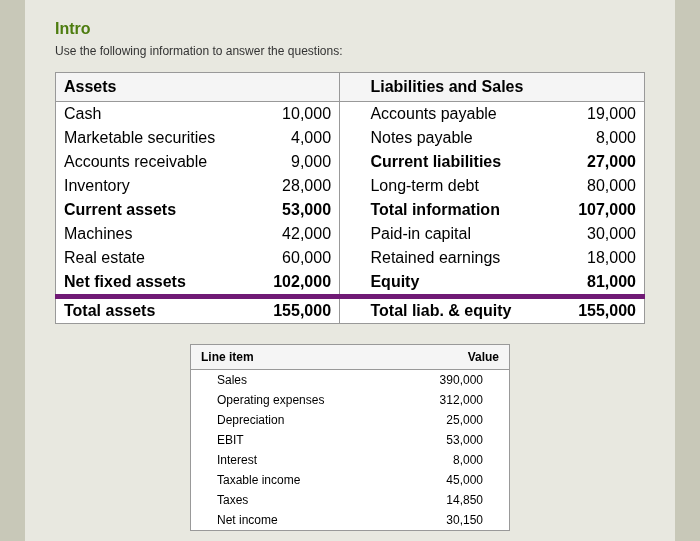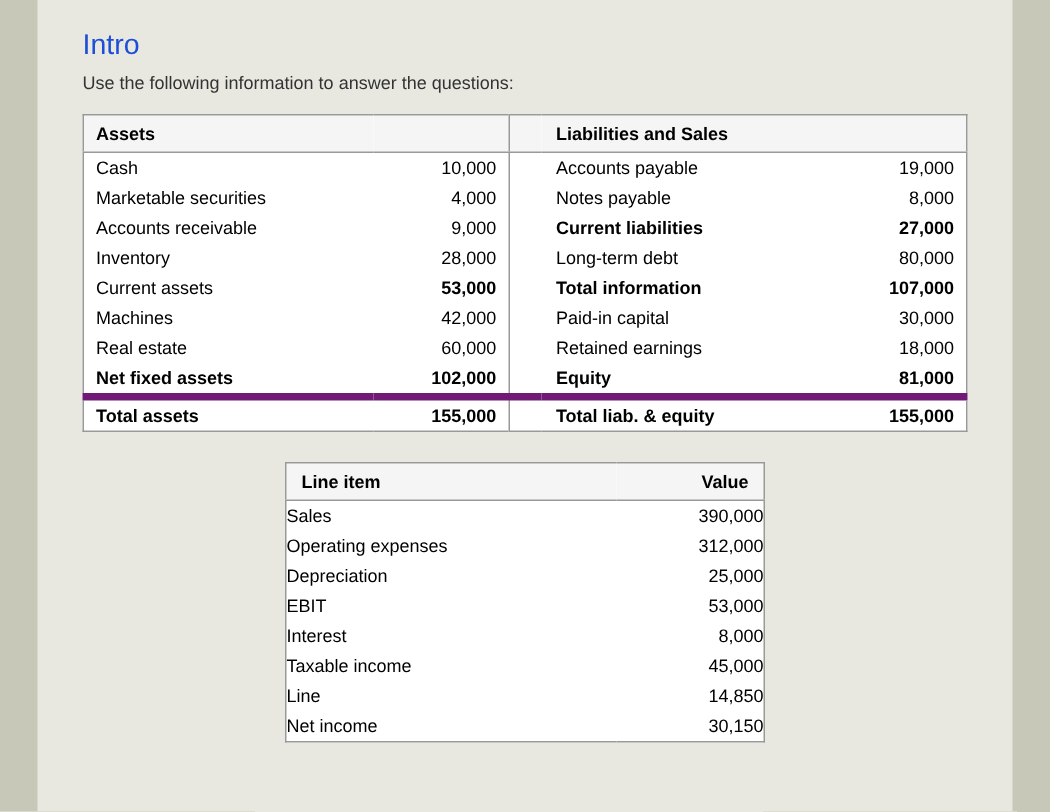--- a/index.html
+++ b/index.html
@@ -17,44 +17,44 @@
     }
 
     .page-container {
       background: #e8e8e0;
       width: 650px;
       min-height: 541px;
       padding: 20px 30px 30px 30px;
     }
 
     .page-title {
-      font-size: 19px;
-      font-weight: normal;
-      color: #1d4ed8;
+      font-size: 16px;
+      font-weight: bold;
+      color: #4d7c0f;
       margin-bottom: 6px;
     }
 
     .subtitle {
       font-size: 12px;
       color: #333;
       margin-bottom: 14px;
     }
 
     
     .balance-table {
       width: 100%;
       border-collapse: collapse;
       background: white;
       border: 1px solid #999;
       margin-bottom: 20px;
     }
 
     .balance-table td {
       padding: 3px 8px;
-      font-size: 12px;
+      font-size: 16px;
       vertical-align: middle;
     }
 
     .balance-table tr:first-child td {
       font-weight: bold;
       background: #f5f5f5;
       border-bottom: 1px solid #999;
       padding: 5px 8px;
     }
 
@@ -67,21 +67,21 @@
     
     .line-item-table {
       width: 320px;
       margin: 0 auto;
       border-collapse: collapse;
       background: white;
       border: 1px solid #999;
     }
 
     .line-item-table td {
-      padding: 3px 0;
+      padding: 3px 26px;
       font-size: 12px;
     }
 
     .line-item-table tr:first-child td {
       font-weight: bold;
       background: #f5f5f5;
       border-bottom: 1px solid #999;
       padding: 5px 10px;
       margin-left: 40px;
     }
@@ -132,21 +132,21 @@
 
     <tr>
       <td class="col-asset-label">Inventory</td>
       <td class="col-asset-value">28,000</td>
       <td class="col-divider"></td>
       <td class="col-liab-label">Long-term debt</td>
       <td class="col-liab-value">80,000</td>
     </tr>
 
     <tr>
-      <td class="col-asset-label" style="font-weight:normal;">Current assets</td>
+      <td class="col-asset-label" style="font-weight:bold;">Current assets</td>
       <td class="col-asset-value" style="font-weight:bold;">53,000</td>
       <td class="col-divider"></td>
       <td class="col-liab-label" style="font-weight:bold;">Total information</td>
       <td class="col-liab-value" style="font-weight:bold;">107,000</td>
     </tr>
 
     <tr>
       <td class="col-asset-label">Machines</td>
       <td class="col-asset-value">42,000</td>
       <td class="col-divider"></td>
@@ -204,21 +204,21 @@
     </tr>
     <tr>
       <td class="col-line">Interest</td>
       <td class="col-value">8,000</td>
     </tr>
     <tr>
       <td class="col-line">Taxable income</td>
       <td class="col-value">45,000</td>
     </tr>
     <tr>
-      <td class="col-line">Line</td>
+      <td class="col-line">Taxes</td>
       <td class="col-value">14,850</td>
     </tr>
     <tr>
       <td class="col-line">Net income</td>
       <td class="col-value">30,150</td>
     </tr>
   </tbody>
     </table>
 </div>
 

